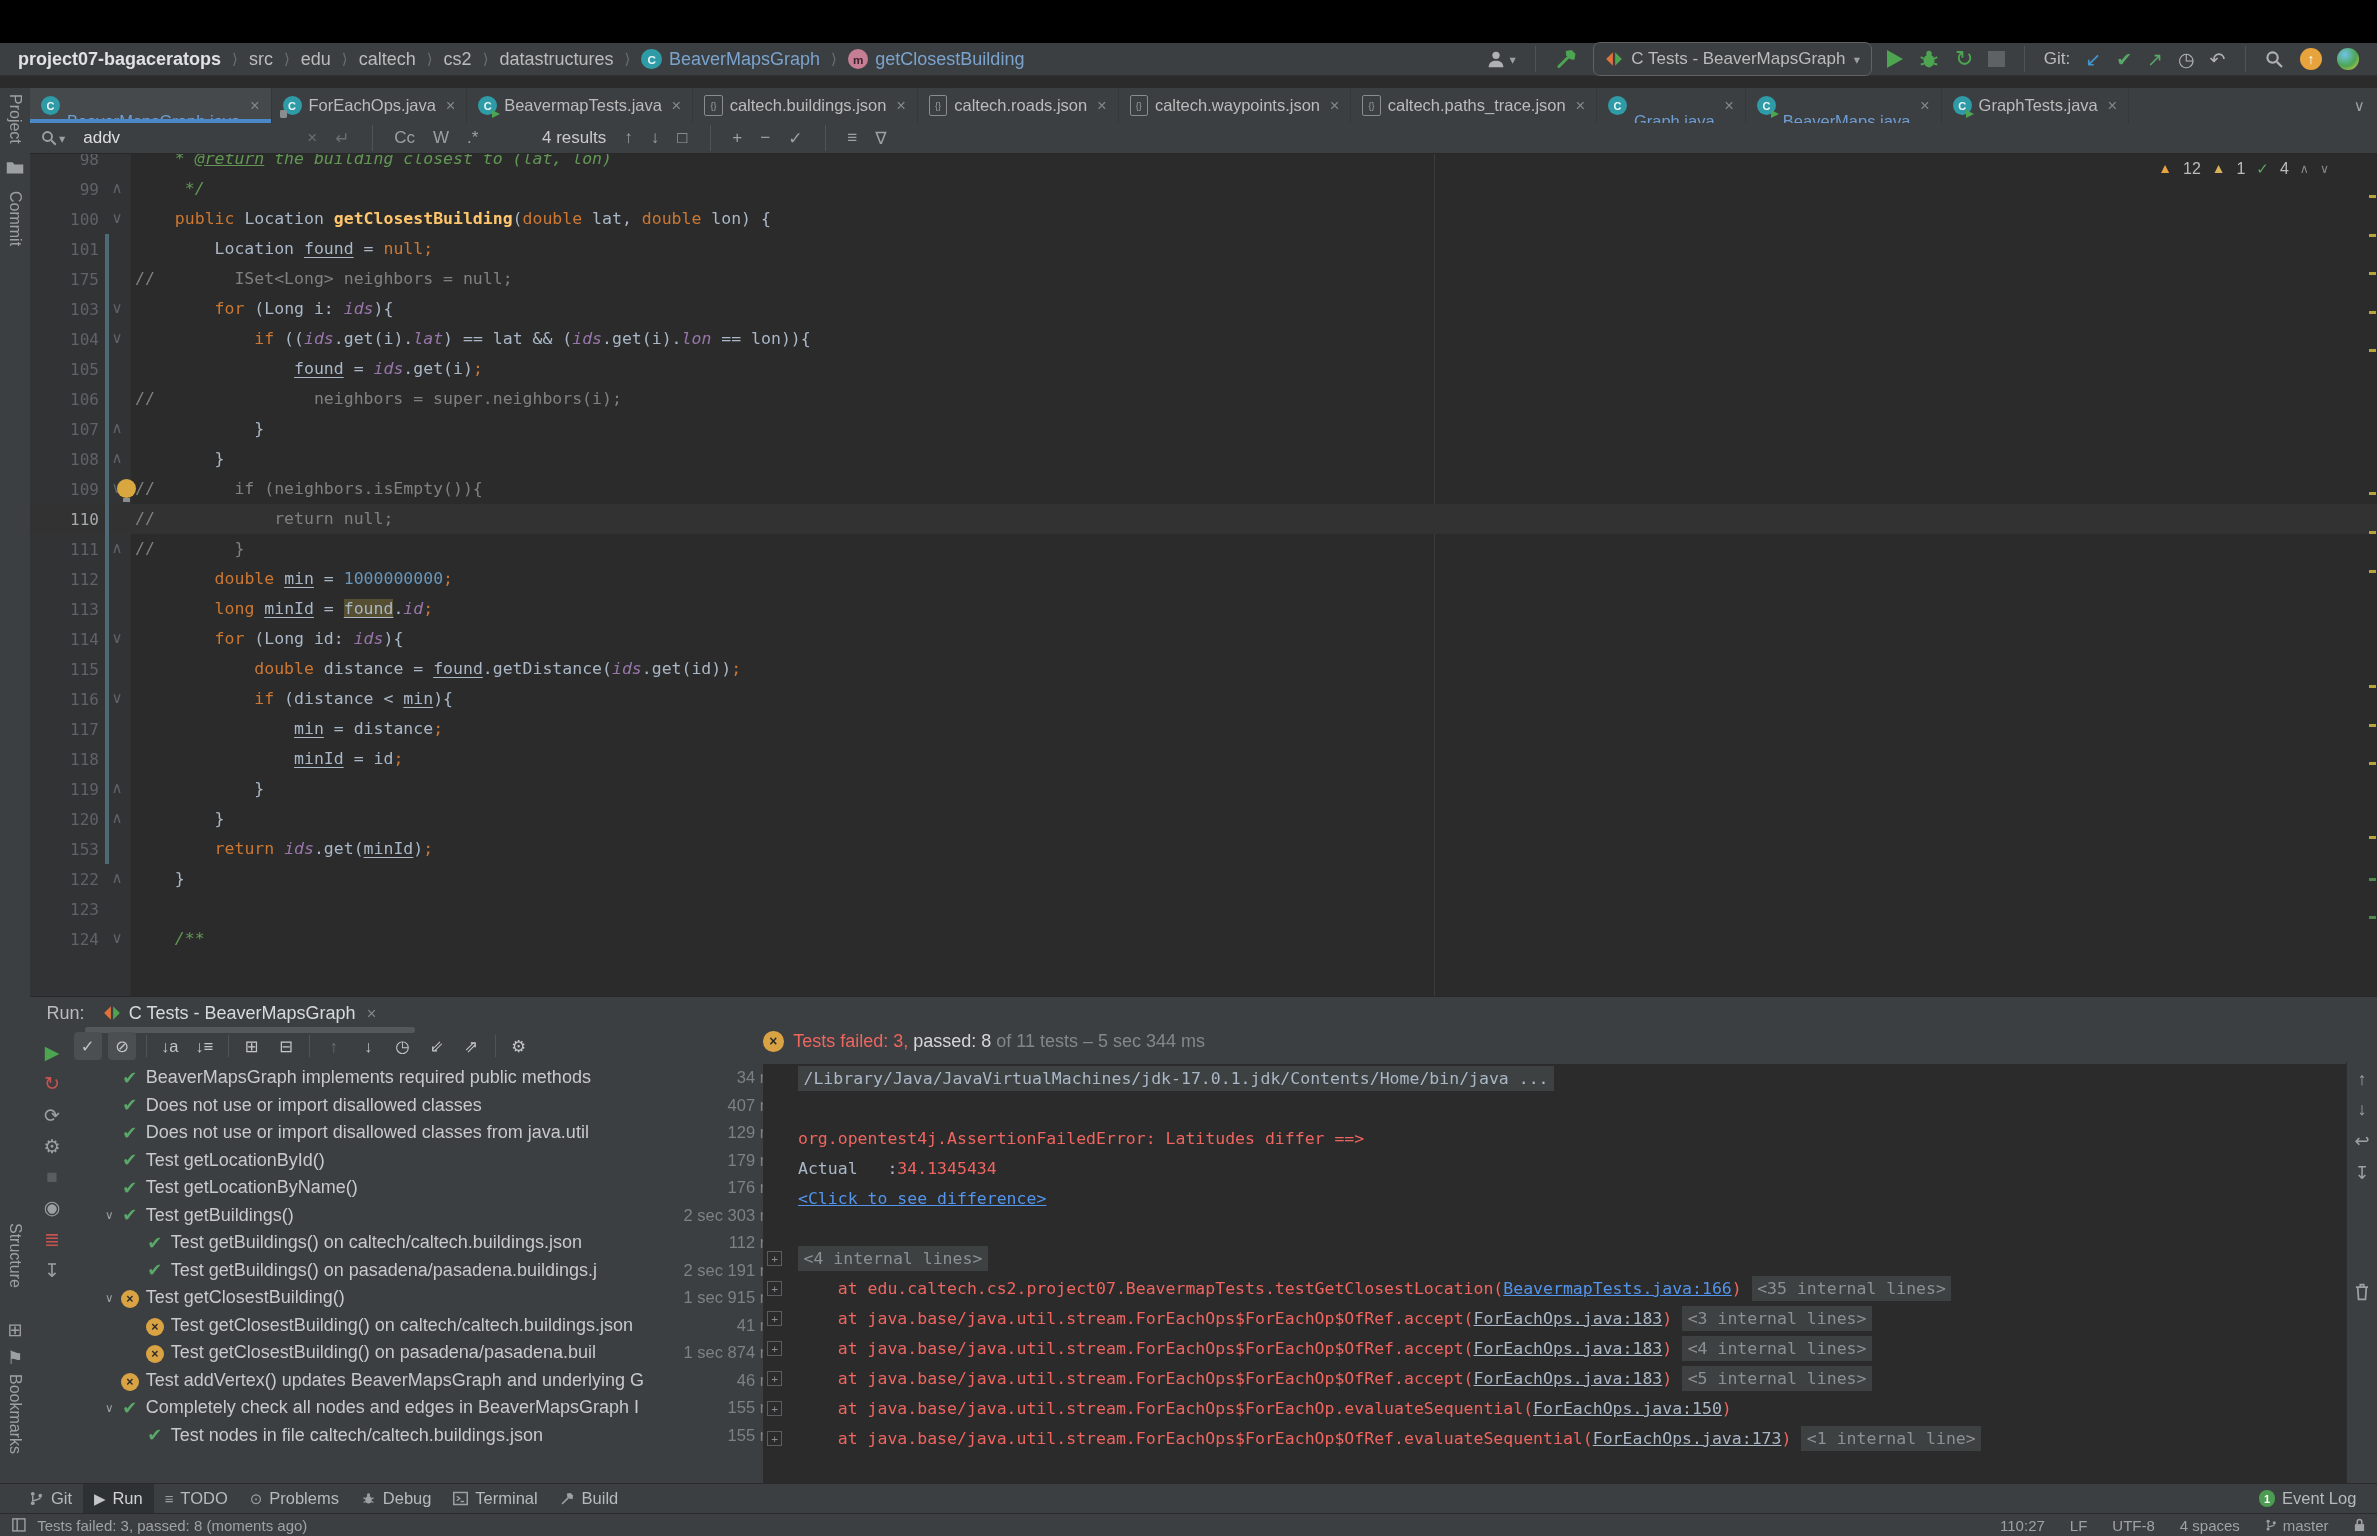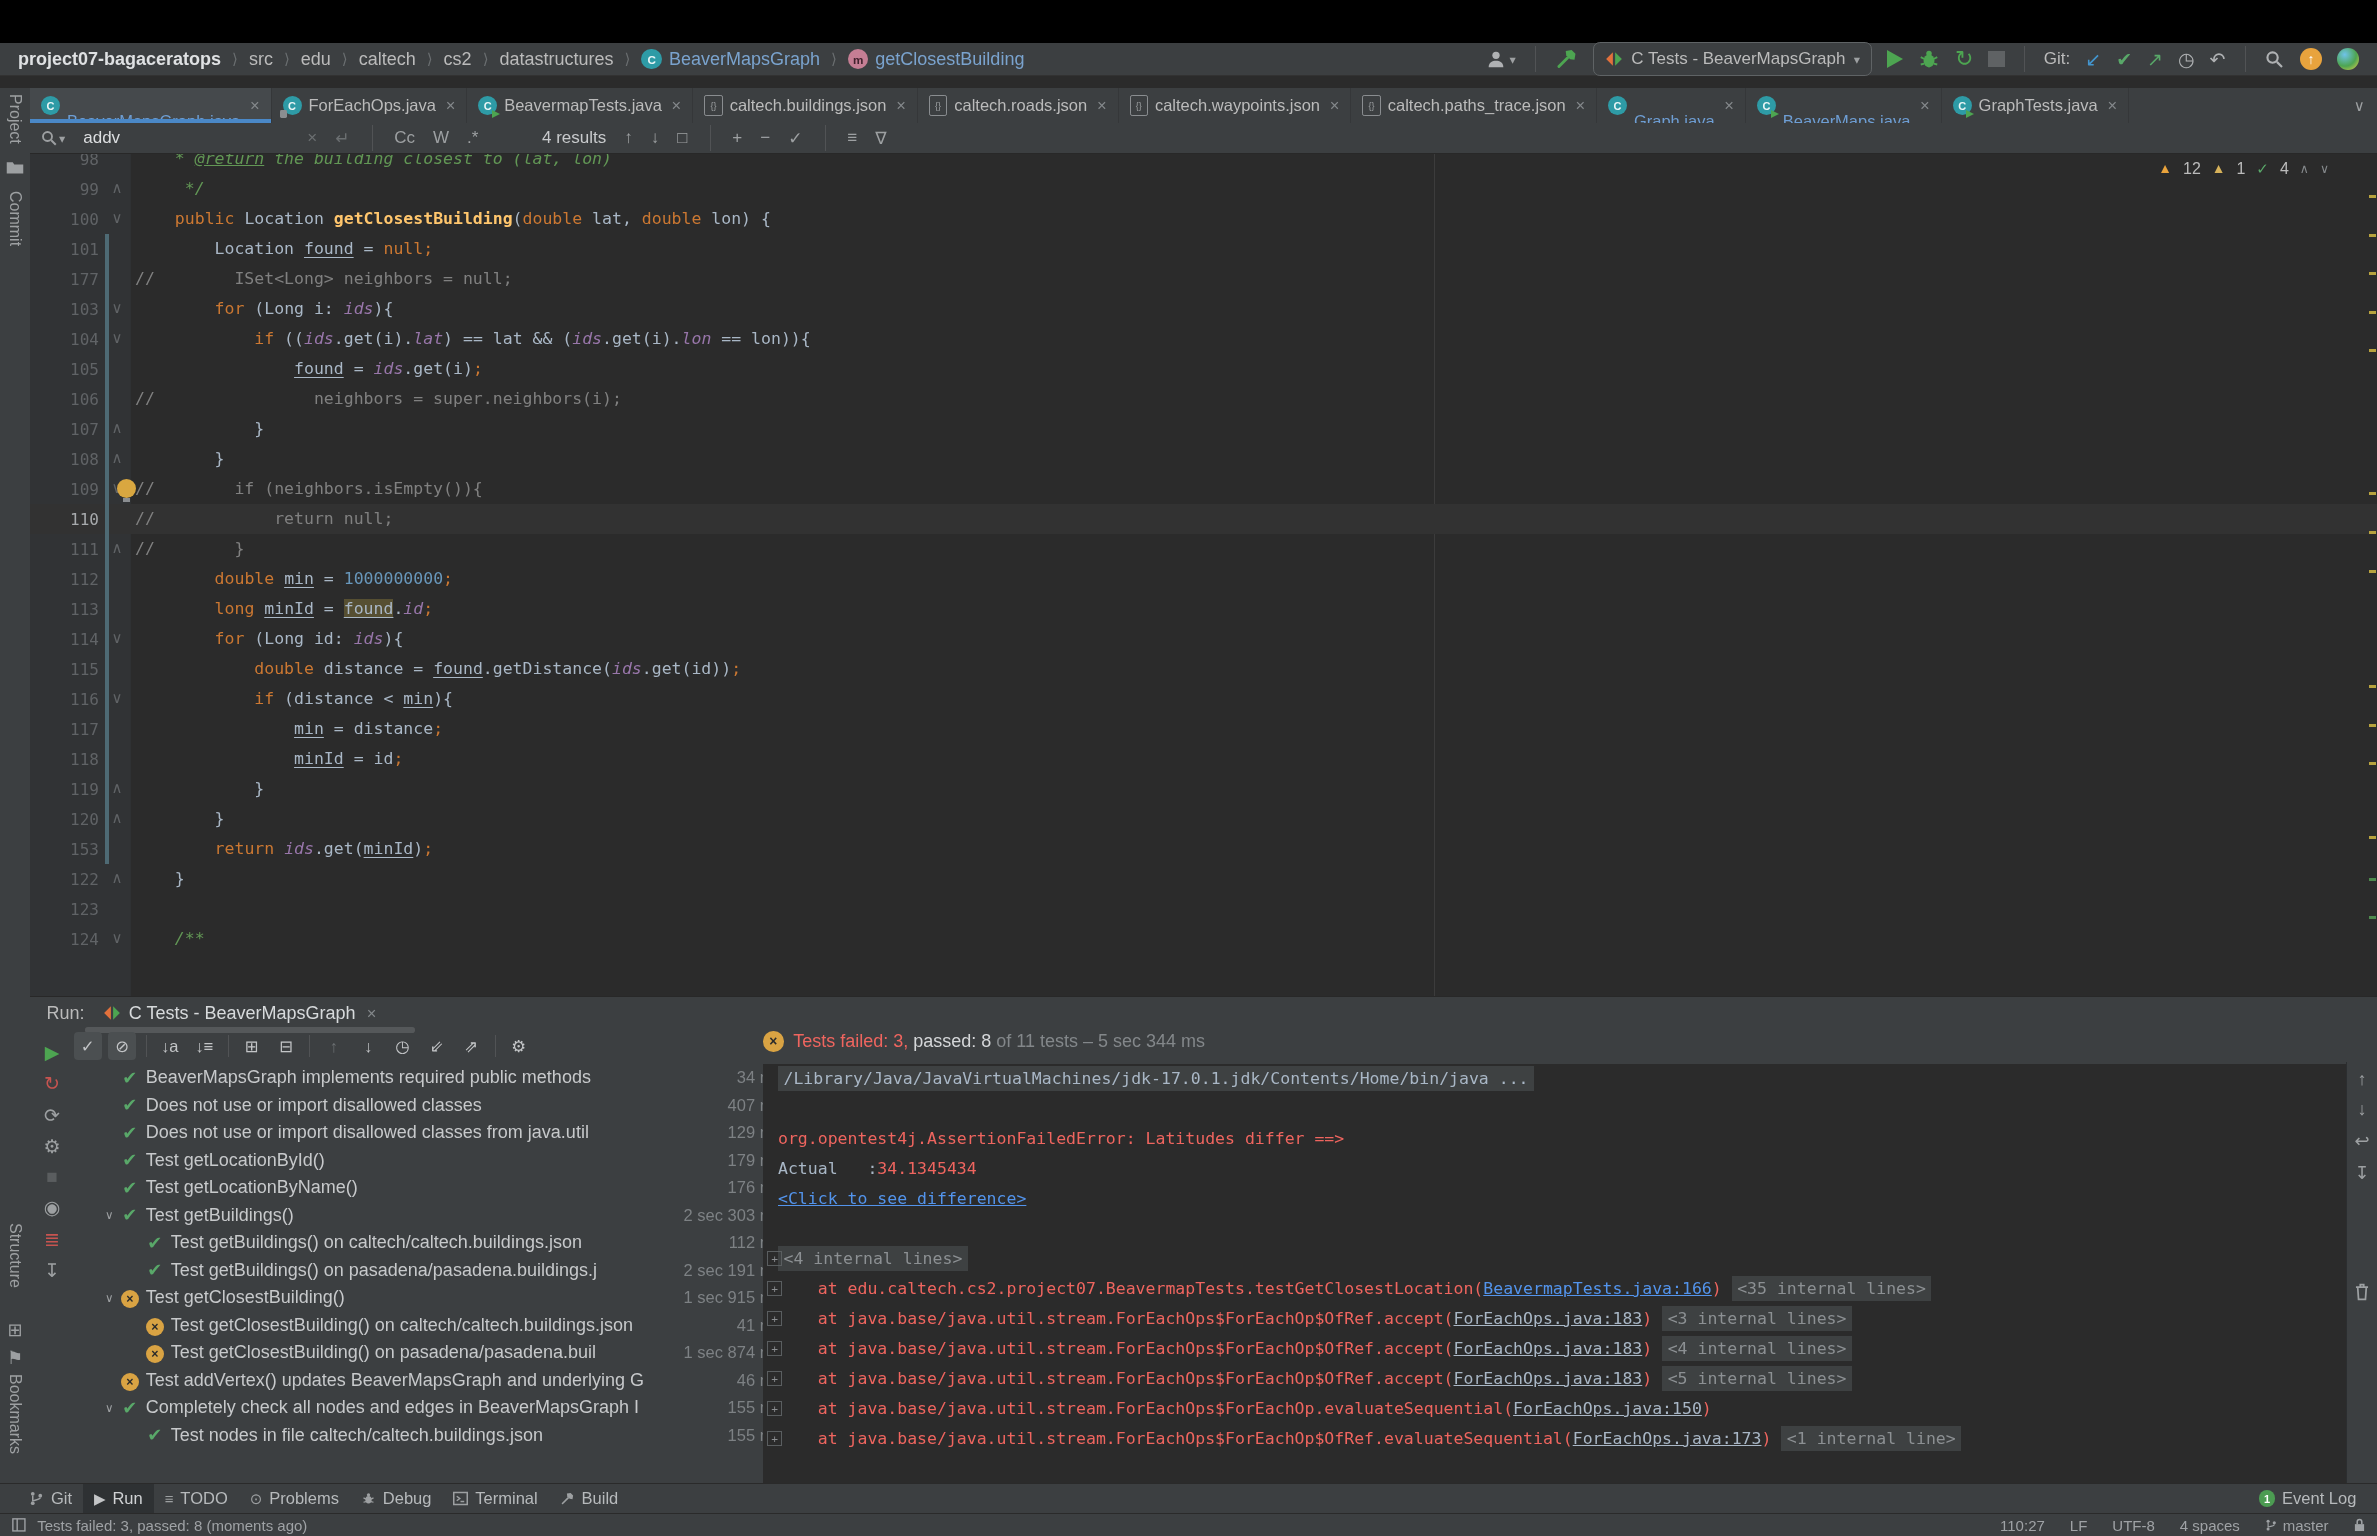--- a/index.html
+++ b/index.html
@@ -122,21 +122,21 @@
   .trow .chev{width:20.6px;flex:none;color:#9da0a2;font-size:11.7px;text-align:center;}
   .trow.d1{padding-left:25px;}
   .ticon{width:20.6px;flex:none;text-align:center;}
   .tpass{color:#59a869;font-size:18px;}
   .tfail{display:inline-flex;width:18px;height:18px;border-radius:50%;background:#d9a343;color:#2b2b2b;
          align-items:center;justify-content:center;font-weight:bold;font-size:12.4px;}
   .tlabel{margin-left:5.5px;overflow:hidden;}
   .ttime{margin-left:auto;padding-right:8.3px;color:#7d8184;font-size:16.5px;flex:none;}
 
   #console{position:absolute;left:733px;top:67px;right:30px;bottom:0;background:#2b2b2b;overflow:hidden;}
-  .crow{height:30px;display:flex;align-items:center;position:relative;padding-left:15px;}
+  .crow{height:30px;display:flex;align-items:center;position:relative;padding-left:35px;}
   .cfold{position:absolute;left:4.1px;top:6.9px;width:15px;height:15px;border:0.7px solid #5a5e60;
          color:#8a8d90;font-size:11.7px;line-height:13.8px;text-align:center;box-sizing:border-box;}
   .cpre{margin:0;font-family:"DejaVu Sans Mono","Liberation Mono",monospace;font-size:16.5px;
         line-height:30px;white-space:pre;}
   .cs-jdk{color:#a9b7c6;background:#3e4142;padding:2.8px 5.5px;}
   .cs-err{color:#ef655f;}
   .cs-pl{color:#a9b7c6;}
   .cs-bl{color:#5394ec;text-decoration:underline;}
   .cs-gl{color:#a9b7c6;text-decoration:underline;}
   .cs-dim{color:#8c9093;background:#3e4142;padding:2.8px 5.5px;}
@@ -379,21 +379,21 @@
           <pre class="codeline"><span class="tk-p">    </span><span class="tk-k">public</span><span class="tk-p"> Location </span><span class="tk-m">getClosestBuilding</span><span class="tk-p">(</span><span class="tk-k">double</span><span class="tk-p"> lat, </span><span class="tk-k">double</span><span class="tk-p"> lon) {</span></pre>
         </div>
         <div class="eline">
           <span class="lnum mono">101</span>
           <span class="emid">
             <span class="vcsbar"></span>
           </span>
           <pre class="codeline"><span class="tk-p">        Location </span><span class="tk-u">found</span><span class="tk-p"> = </span><span class="tk-k">null</span><span class="tk-s">;</span></pre>
         </div>
         <div class="eline">
-          <span class="lnum mono">177</span>
+          <span class="lnum mono">175</span>
           <span class="emid">
             <span class="vcsbar"></span>
           </span>
           <pre class="codeline"><span class="tk-c">//        ISet&lt;Long&gt; neighbors = null;</span></pre>
         </div>
         <div class="eline">
           <span class="lnum mono">103</span>
           <span class="emid">
             <span class="vcsbar"></span>
             <span class="foldm">∨</span>

